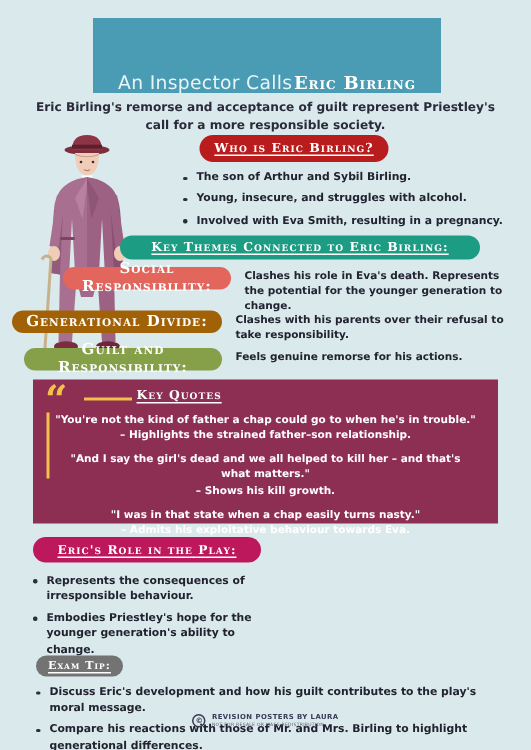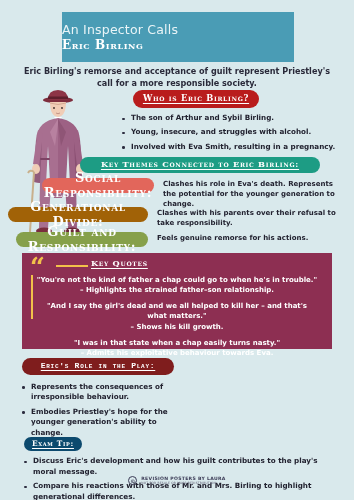--- a/index.html
+++ b/index.html
@@ -7,22 +7,22 @@
     width:354px; height:500px;
     background:#d9e9ec;
     font-family:"DejaVu Sans", sans-serif;
     overflow:hidden;
   }
   .poster { position:relative; width:354px; height:500px; background:#d9e9ec; }
 
   
   .header {
     position:absolute; left:62px; top:12px; width:232px; height:50px;
-    background:#4a9cb5; display:flex; flex-direction:column;
-    align-items:flex-start; justify-content:center; gap:1px;
+    background:#4a9cb5; display:flex; flex-direction:row;
+    align-items:flex-end; justify-content:center; gap:1px;
   }
   .header-sub { font-size:12.5px; color:#e9f4f7; letter-spacing:.2px; }
   .header-title {
     font-family:"DejaVu Serif", serif; font-size:12px; font-weight:bold;
     color:#ffffff; letter-spacing:.6px; font-variant:small-caps;
   }
 
   
   .tagline {
     position:absolute; left:22px; top:66px; width:310px;
@@ -60,21 +60,21 @@
   }
 
   
   .themes-pill {
     position:absolute; left:80px; top:157px; width:240px; height:16px;
     background:#1d9c84; font-size:8.2px;
   }
   .themes-pill span { text-decoration:underline; text-underline-offset:2px; }
 
   .theme-row { position:absolute; display:flex; align-items:flex-start; }
-  .theme-label { height:15px; padding:0 9px; font-size:13px; flex:none; }
+  .theme-label { height:15px; padding:0 9px; font-size:10px; flex:none; }
   .theme-desc {
     font-size:7px; font-weight:bold; color:#222230; line-height:1.45;
     padding-left:9px; padding-top:1px;
   }
 
   .row-social { left:42px; top:178px; width:305px; }
   .row-social .theme-label { background:#e2665b; width:112px; }
   .row-social .theme-desc { width:185px; }
 
   .row-gen { left:8px; top:207px; width:340px; }
@@ -115,31 +115,31 @@
   
   .panel { position:absolute; }
   .panel-head {
     width:100%; border-radius:40px; color:#fff; text-align:center;
     font-family:"DejaVu Serif", serif; font-variant:small-caps; font-weight:bold;
     letter-spacing:.7px; font-size:8.1px; padding:3px 6px; line-height:1.3;
   }
   .panel-head span { text-decoration:underline; text-underline-offset:2px; }
 
   .panel-role { left:22px; top:358px; width:152px; }
-  .panel-role .panel-head { background:#7f1d1d;font-family:Liberation Mono, monospace; }
+  .panel-role .panel-head { background:#be185d; }
   .panel-role ul { margin-top:7px; }
 
   .panel-react { left:186px; top:358px; width:146px; }
   .panel-react .panel-head { background:#f7335f; }
   .panel-react ul { margin-top:7px; }
 
   
   .exam-pill {
     position:absolute; left:24px; top:437px; width:58px; height:14px;
-    background:#0c4a6e; font-size:7.4px;
+    background:#737373; font-size:7.4px;
   }
   .exam-pill span { text-decoration:underline; text-underline-offset:2px; }
   .exam-list { position:absolute; left:24px; top:456px; width:312px; }
   .exam-list li { font-size:6.9px; }
 
   
   .footer {
     position:absolute; left:0; top:476px; width:354px;
     display:flex; align-items:center; justify-content:center; gap:4px;
   }

